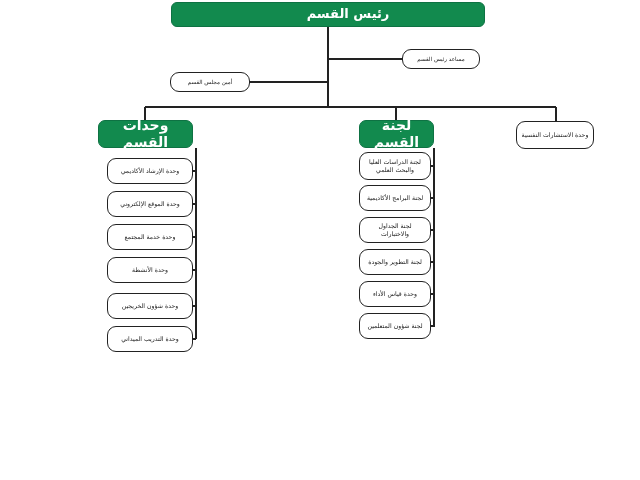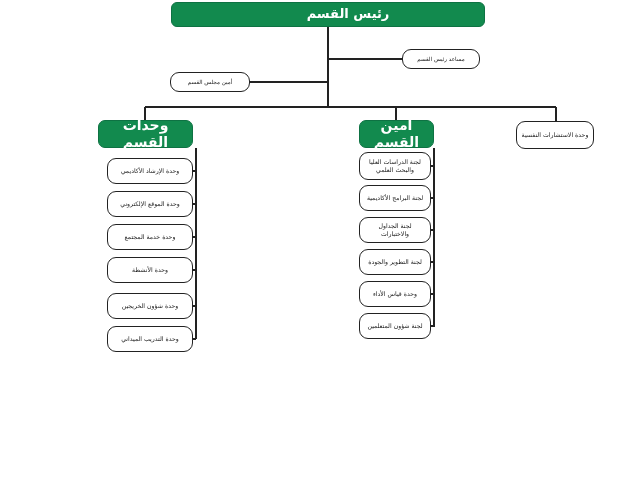--- a/index.html
+++ b/index.html
@@ -150,21 +150,21 @@
     <span>وحدة الأنشطة</span>
   </div>
   <div class="node leaf" style="left:107px; top:293px; width:86px; height:26px;">
     <span>وحدة شؤون الخريجين</span>
   </div>
   <div class="node leaf" style="left:107px; top:326px; width:86px; height:26px;">
     <span>وحدة التدريب الميداني</span>
   </div>
 
   <div class="node head section" style="left:359px; top:120px; width:75px; height:28px;">
-    <span>أمين القسم</span>
+    <span>لجنة القسم</span>
   </div>
 
   <div class="node leaf" style="left:359px; top:152px; width:72px; height:28px;">
     <span>لجنة الدراسات العليا والبحث العلمي</span>
   </div>
   <div class="node leaf" style="left:359px; top:185px; width:72px; height:26px;">
     <span>لجنة البرامج الأكاديمية</span>
   </div>
   <div class="node leaf" style="left:359px; top:217px; width:72px; height:26px;">
     <span>لجنة الجداول والاختبارات</span>

